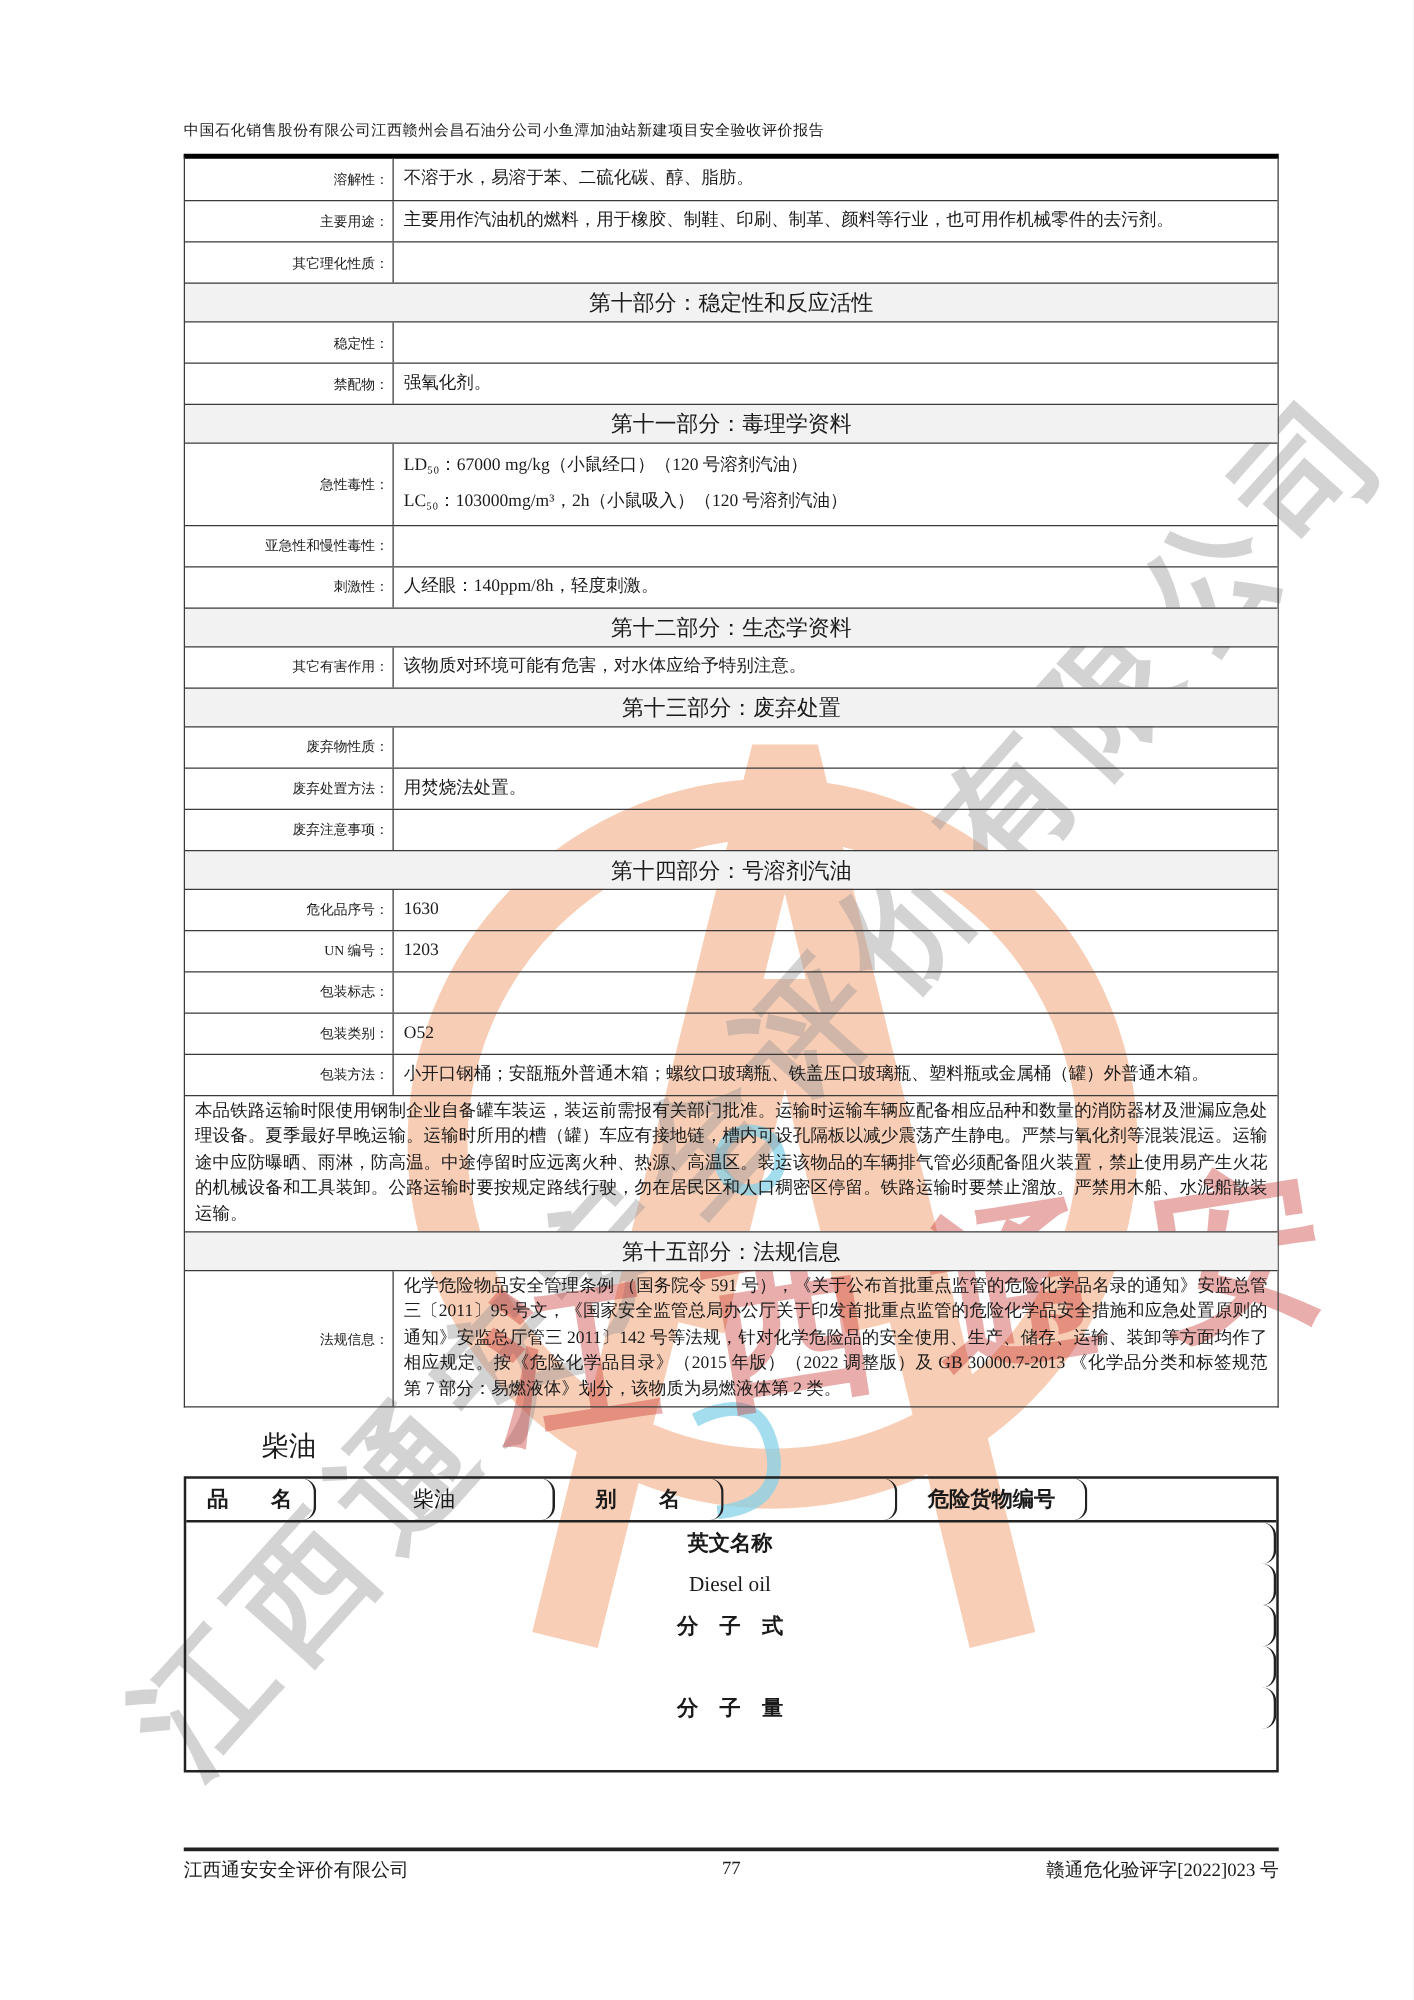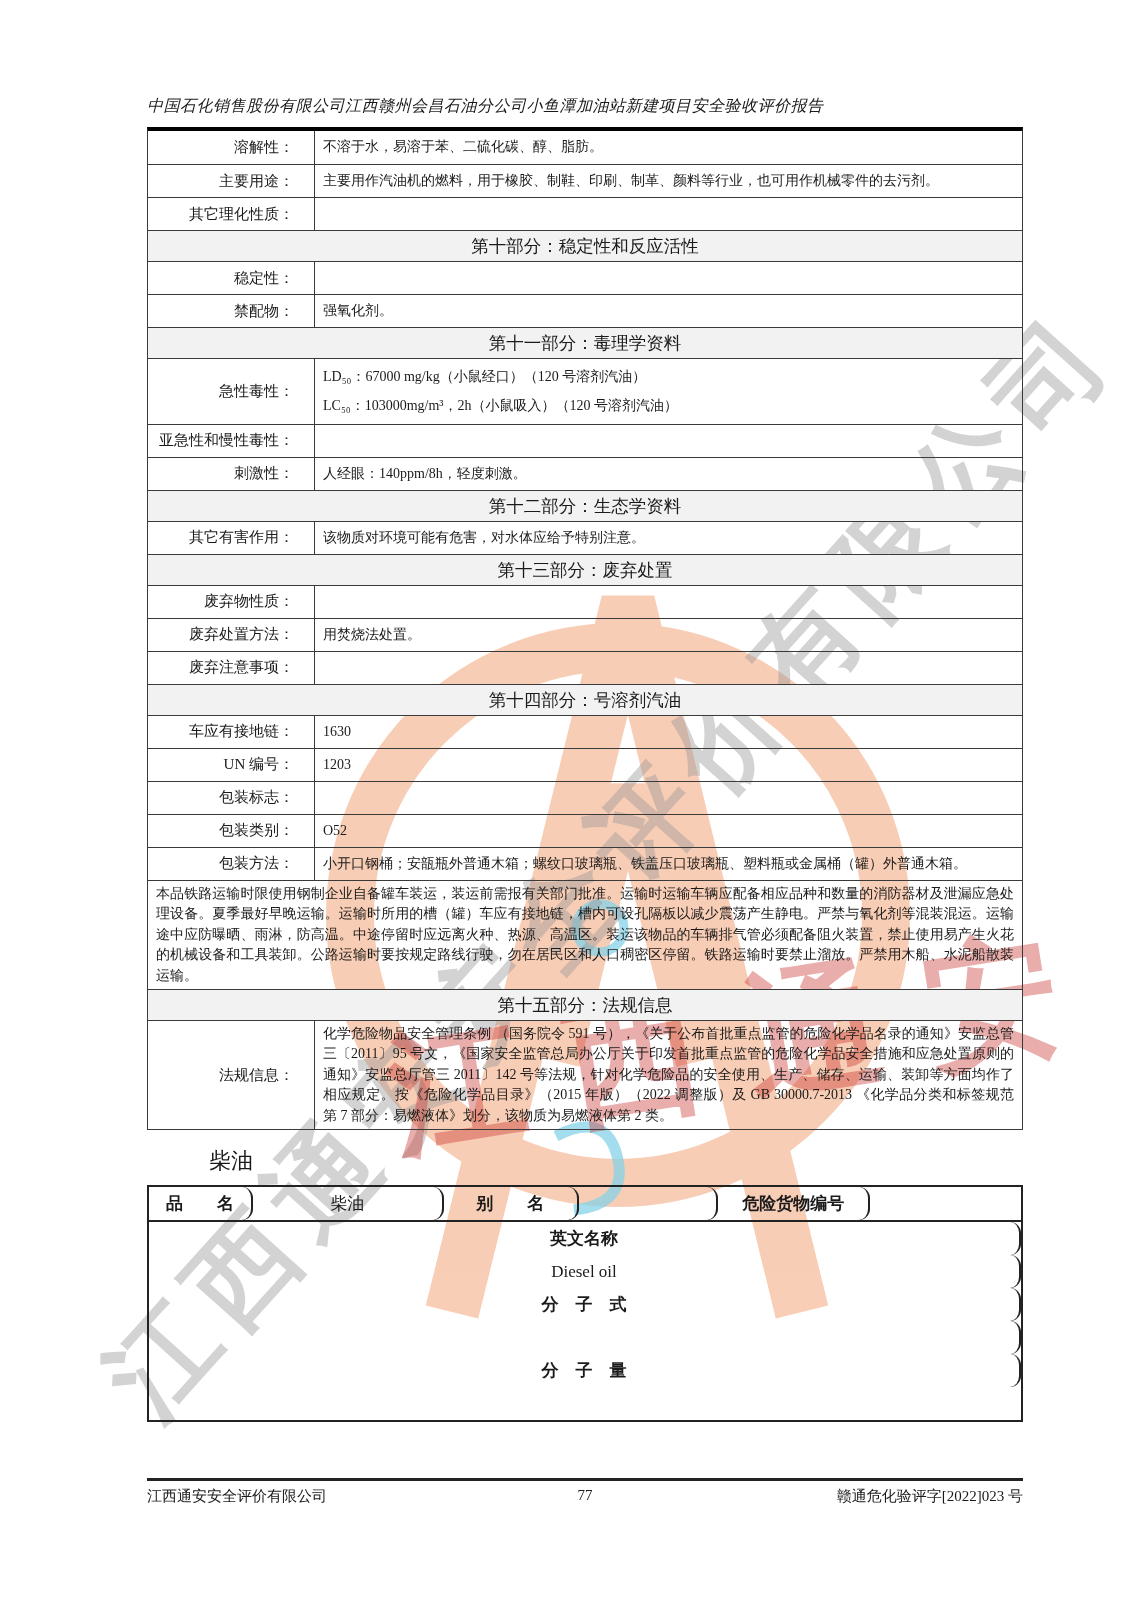--- a/index.html
+++ b/index.html
@@ -23,30 +23,30 @@
     transform:rotate(-9deg); transform-origin:0 50%;
     font-family:"Liberation Sans","DejaVu Sans",sans-serif; font-weight:bold;
     font-size:136px; letter-spacing:44px; white-space:nowrap;
     color:rgba(201,53,47,0.40);
   }
   .wm-logo { position:absolute; left:0; top:0; }
 
   
   .content { position:absolute; left:147px; top:96px; width:876px; z-index:1; }
 
-  .doc-title { font-size:16px; letter-spacing:0.5px; margin:0 0 10px 0; white-space:nowrap;font-style:italic; }
+  .doc-title { font-size:12px; letter-spacing:0.5px; margin:0 0 10px 0; white-space:nowrap; }
 
   .msds { border:1px solid #3a3a3a; border-top:4px solid #000; box-sizing:border-box; }
   .trow { display:flex; min-height:33px; box-sizing:border-box; }
   .trow + .trow { border-top:1px solid #3a3a3a; }
   .tlabel {
     flex:0 0 167px; width:167px; box-sizing:border-box;
     border-right:1px solid #3a3a3a;
     display:flex; align-items:center; justify-content:flex-end;
-    text-align:right; padding:2px 20px 2px 4px; font-size:15px;
+    text-align:right; padding:2px 3px 2px 4px; font-size:11px;
   }
   .tvalue {
     flex:1; box-sizing:border-box; padding:3px 8px; font-size:14px;
     line-height:1.46; text-align:justify;
     display:flex; flex-direction:column; justify-content:center;
   }
   .trow.section { background:#F2F2F2; align-items:center; justify-content:center; min-height:31px; }
   .section-title {
     width:100%; text-align:center;
     font-family:"Liberation Sans","DejaVu Sans",sans-serif; font-weight:normal; font-size:17.5px;
@@ -179,21 +179,21 @@
       <div class="trow">
         <div class="tlabel">废弃注意事项：</div>
         <div class="tvalue"></div>
       </div>
 
       <div class="trow section">
         <div class="section-title">第十四部分：号溶剂汽油</div>
       </div>
 
       <div class="trow">
-        <div class="tlabel">车应有接地链：</div>
+        <div class="tlabel">危化品序号：</div>
         <div class="tvalue">1630</div>
       </div>
 
       <div class="trow">
         <div class="tlabel">UN 编号：</div>
         <div class="tvalue">1203</div>
       </div>
 
       <div class="trow">
         <div class="tlabel">包装标志：</div>

